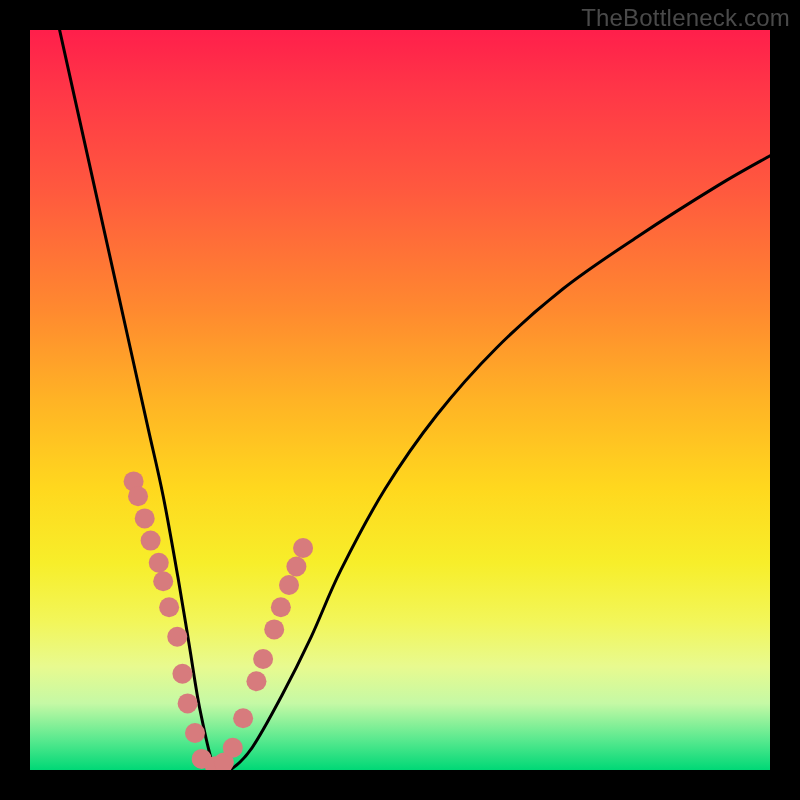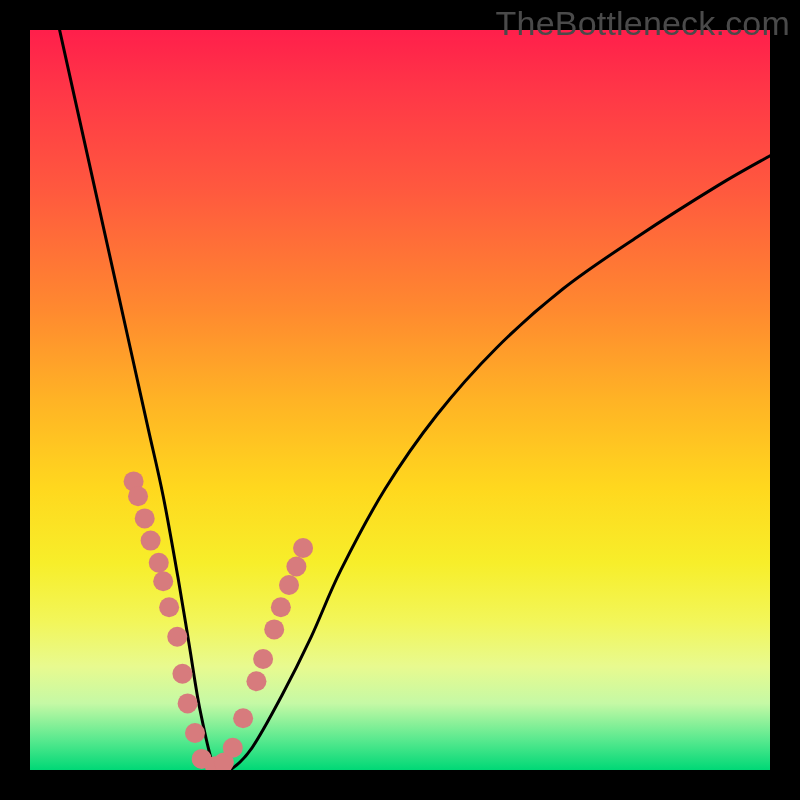--- a/index.html
+++ b/index.html
@@ -40,21 +40,21 @@
       #c5f9a5 91%,
       #57e98e 96%,
       #00d876 100%
     );
   }
   .watermark {
     position: absolute;
     top: 4px;
     right: 10px;
     color: #4a4a4a;
-    font-size: 34px;
+    font-size: 24px;
     font-weight: 500;
     letter-spacing: 0.2px;
     user-select: none;
   }
   svg.curve {
     position: absolute;
     left: 0;
     top: 0;
     width: 740px;
     height: 740px;

